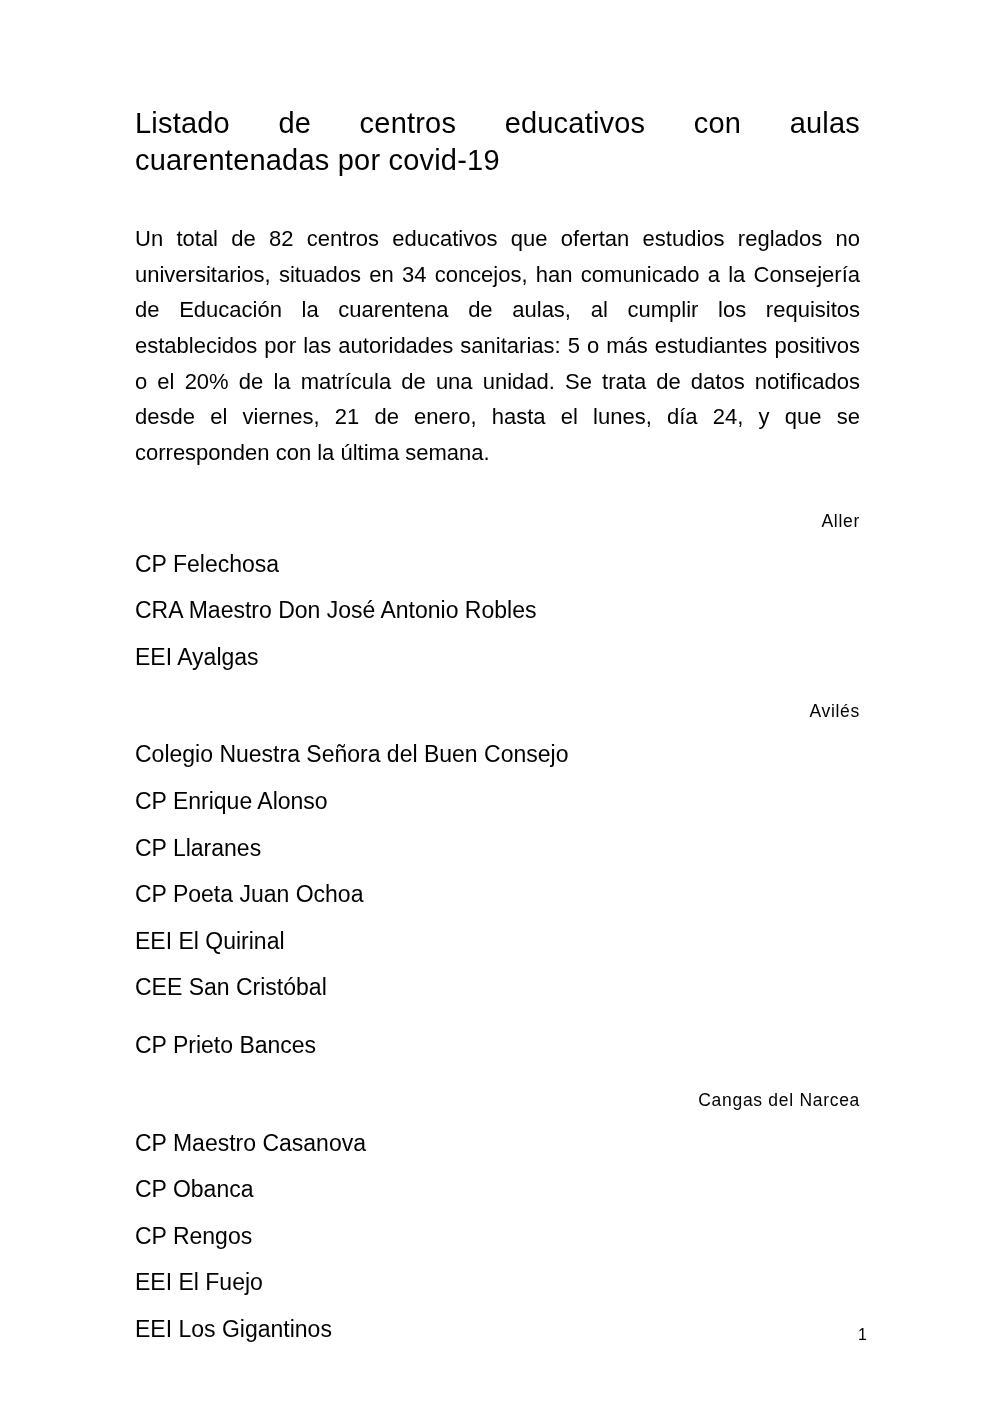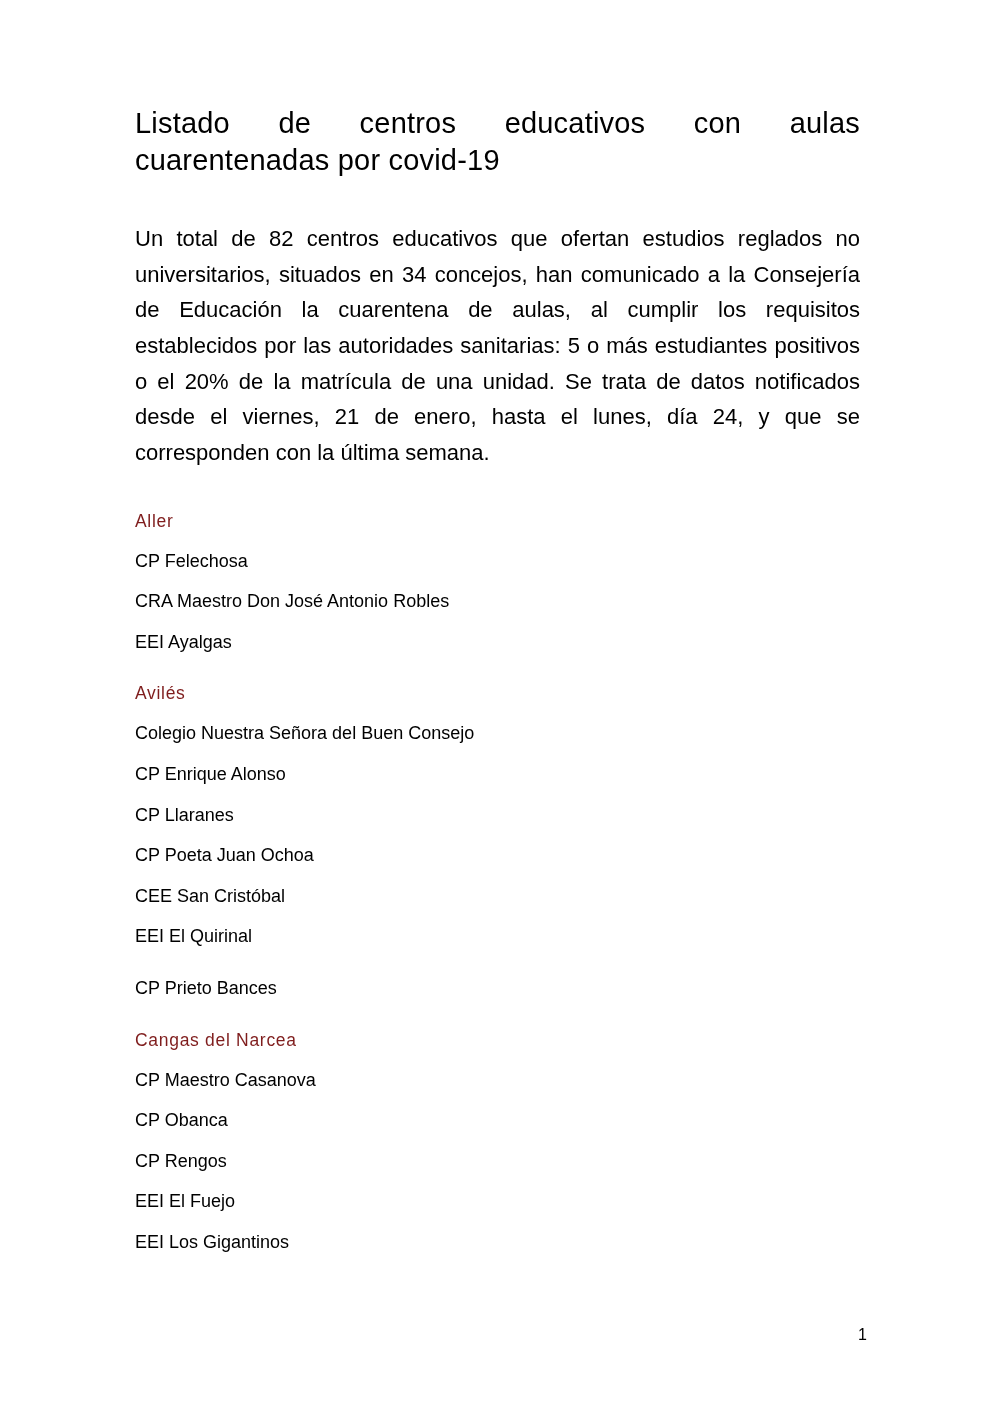--- a/index.html
+++ b/index.html
@@ -54,24 +54,25 @@
     margin-top: 40px;
   }
   .section {
     margin-bottom: 30px;
   }
   .section-heading {
     font-size: 17.5px;
     line-height: 1.2;
     letter-spacing: 0.7px;
     margin: 0 0 19px 0;
-    color: #7f1d1d;
+    color: #000000;
+    text-align: right;
   }
   .section-item {
-    font-size: 18px;
+    font-size: 23px;
     line-height: 1.2;
     margin: 0 0 19px 0;
     color: #000;
   }
   .page-number {
     position: absolute;
     right: 133px;
     bottom: 70px;
     font-size: 16px;
     color: #000;
@@ -97,22 +98,22 @@
       <div class="section-item">CRA Maestro Don José Antonio Robles</div>
       <div class="section-item">EEI Ayalgas</div>
     </div>
 
     <div class="section">
       <div class="section-heading">Avilés</div>
       <div class="section-item">Colegio Nuestra Señora del Buen Consejo</div>
       <div class="section-item">CP Enrique Alonso</div>
       <div class="section-item">CP Llaranes</div>
       <div class="section-item">CP Poeta Juan Ochoa</div>
+      <div class="section-item">EEI El Quirinal</div>
       <div class="section-item">CEE San Cristóbal</div>
-      <div class="section-item">EEI El Quirinal</div>
     </div>
 
     <div class="section">
       <div class="section-item">CP Prieto Bances</div>
     </div>
 
     <div class="section">
       <div class="section-heading">Cangas del Narcea</div>
       <div class="section-item">CP Maestro Casanova</div>
       <div class="section-item">CP Obanca</div>

